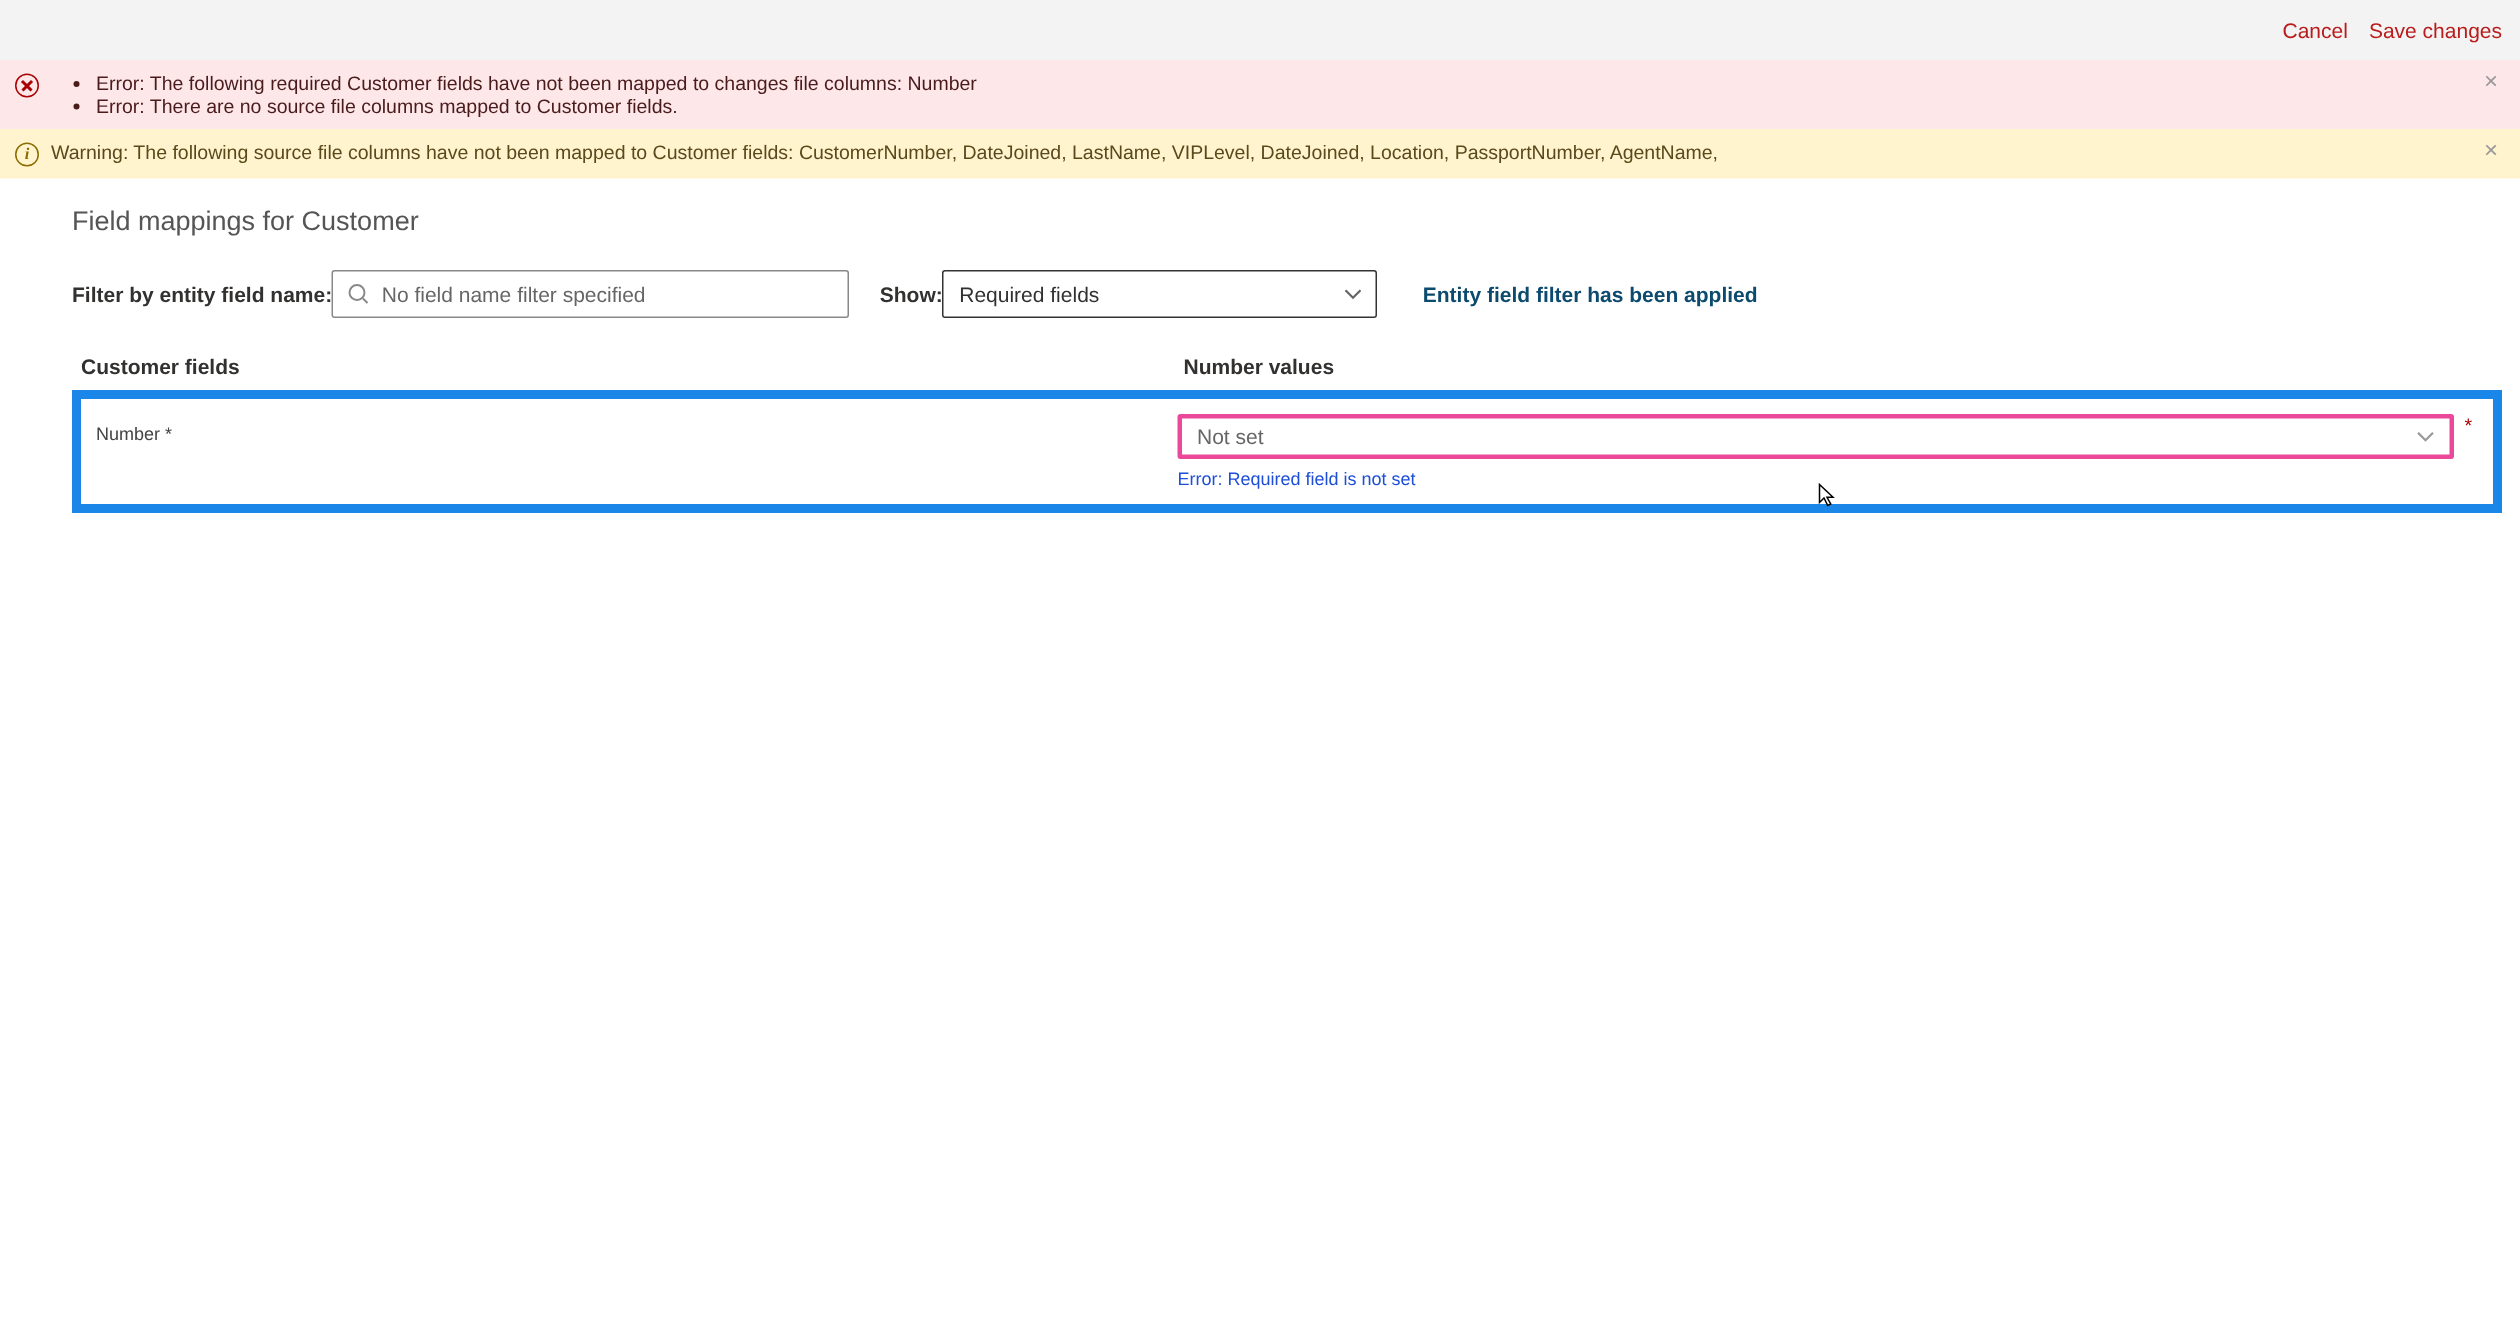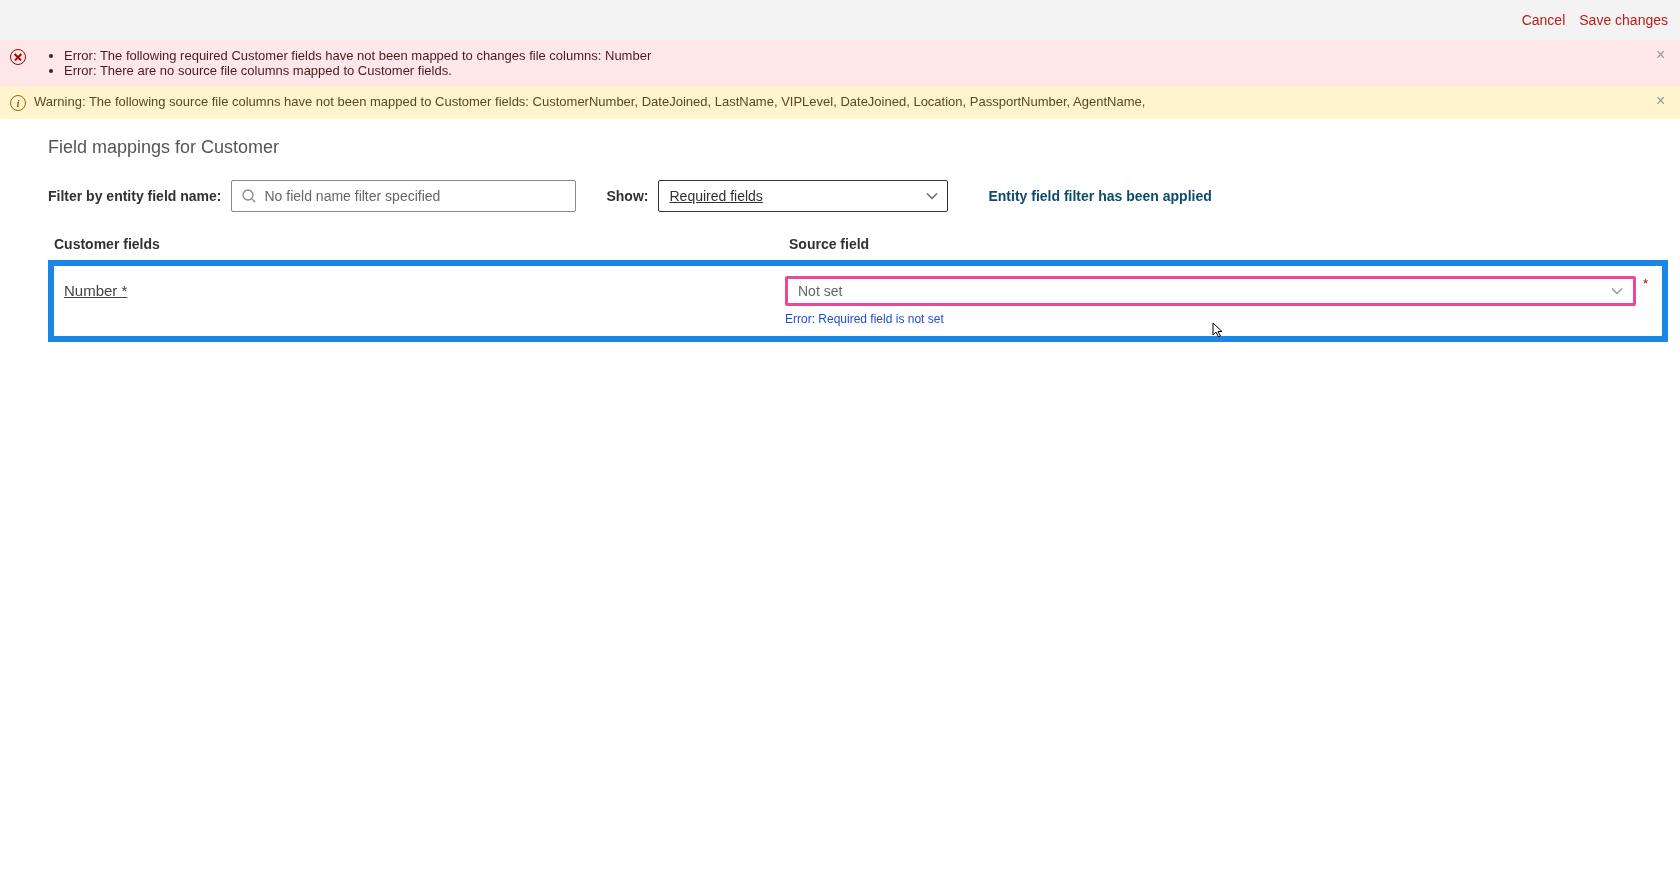--- a/index.html
+++ b/index.html
@@ -111,21 +111,21 @@
     }
     .page-title {
       font-size: 18px;
       font-weight: 400;
       color: #555;
       margin-bottom: 22px;
     }
     .filter-row {
       display: flex;
       align-items: center;
-      gap: 10px;
+      gap: 0;
       margin-bottom: 24px;
     }
     .filter-label {
       font-weight: 600;
       font-size: 14px;
     }
     .search-wrap {
       position: relative;
       width: 345px;
     }
@@ -162,21 +162,20 @@
       width: 100%;
       height: 32px;
       border: 1px solid #333;
       border-radius: 2px;
       padding: 0 30px 0 10px;
       font-size: 14px;
       background: #fff;
       display: flex;
       align-items: center;
       cursor: pointer;
-      text-decoration: underline;
     }
     .select-wrap svg {
       position: absolute;
       right: 10px;
       top: 50%;
       transform: translateY(-50%);
       width: 12px;
       height: 8px;
       color: #666;
     }
@@ -202,22 +201,21 @@
       padding: 10px;
     }
     .field-row {
       display: flex;
       align-items: flex-start;
     }
     .field-name {
       width: 721px;
       padding-top: 6px;
       color: #444;
-      font-size: 15px;
-      text-decoration: underline;
+      font-size: 12px;
     }
     .field-value-cell {
       flex: 1;
       position: relative;
     }
     .value-select {
       height: 30px;
       border: 3px solid #ec4899;
       border-radius: 2px;
       padding: 0 30px 0 10px;
@@ -304,21 +302,21 @@
       </div>
       <svg viewBox="0 0 12 8" fill="none" stroke="currentColor" stroke-width="1.5">
         <path d="M1 1.5 L6 6.5 L11 1.5"></path>
       </svg>
     </div>
     <span class="filter-applied">Entity field filter has been applied</span>
   </div>
 
   <div class="table-header">
     <div class="col-fields">Customer fields</div>
-    <div class="col-source">Source field</div>
+    <div class="col-source">Number values</div>
   </div>
 
   <div class="field-row-wrap">
     <div class="field-row">
       <div class="field-name">Number *</div>
       <div class="field-value-cell">
         <div class="value-select">
           <span>Not set</span>
           <svg viewBox="0 0 12 8" fill="none" stroke="currentColor" stroke-width="1.5">
             <path d="M1 1.5 L6 6.5 L11 1.5"></path>

